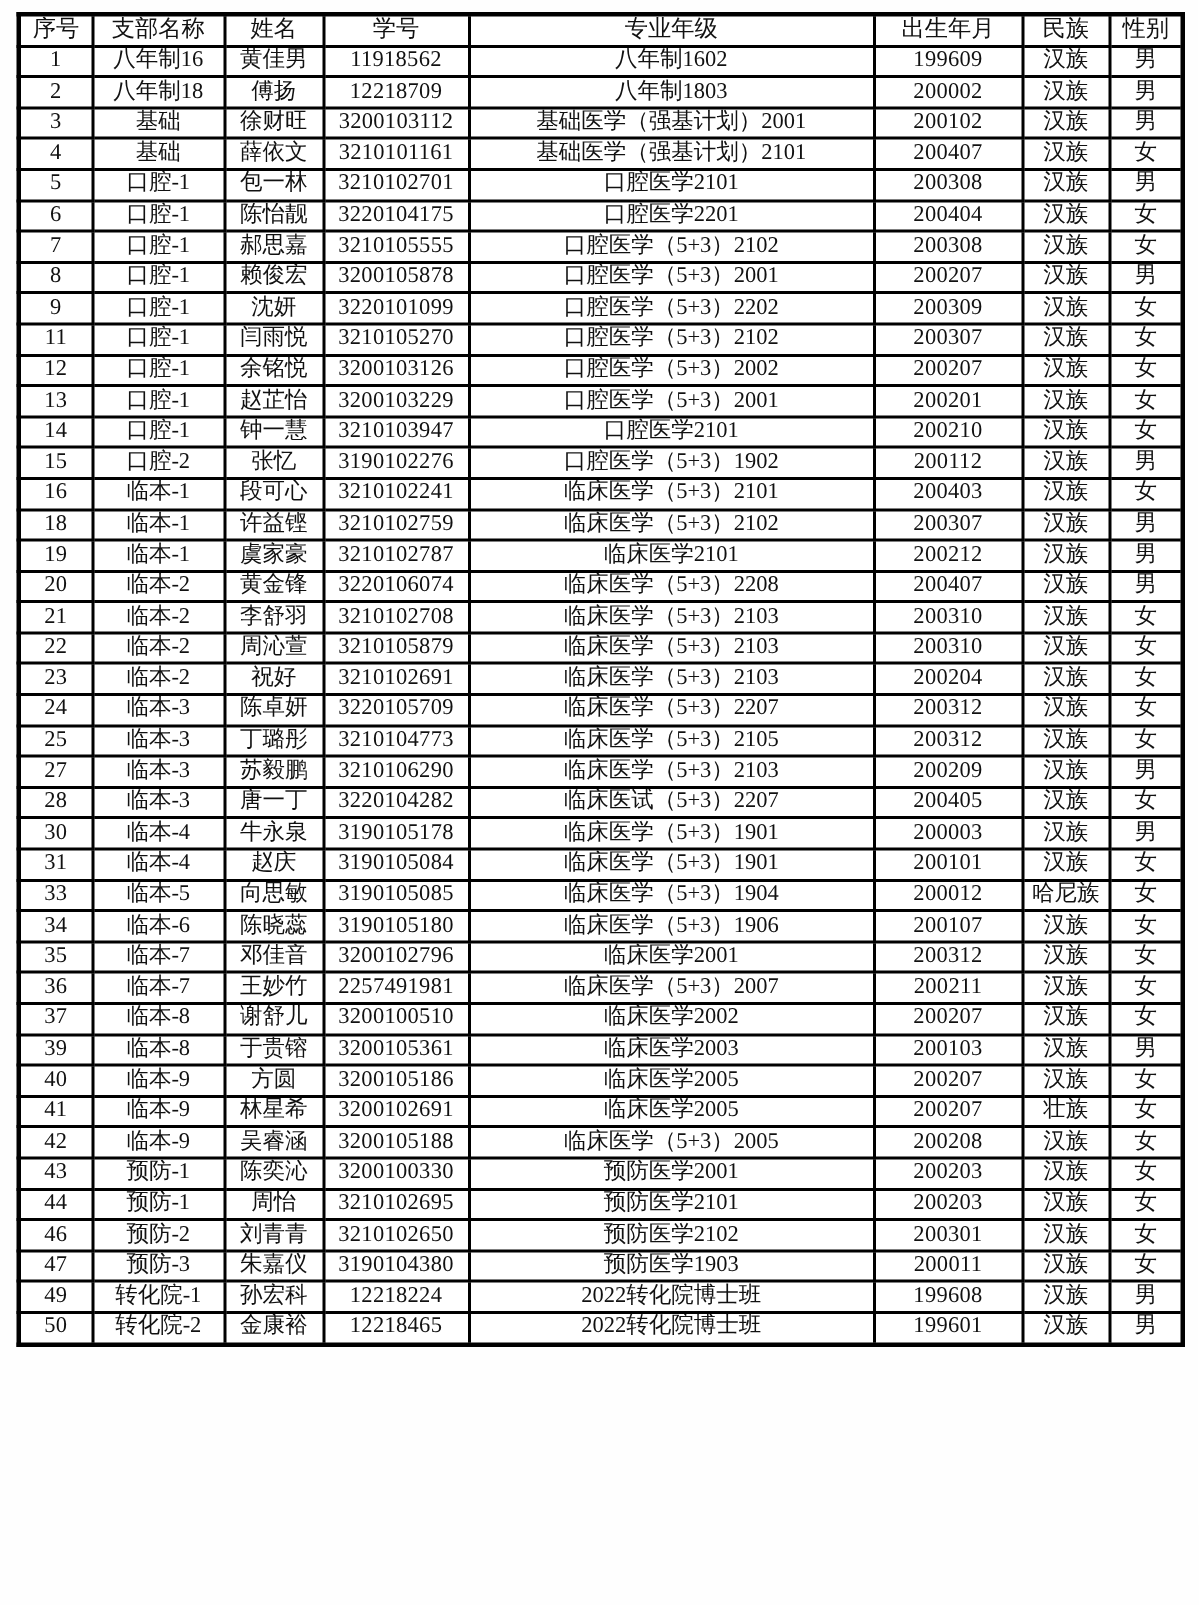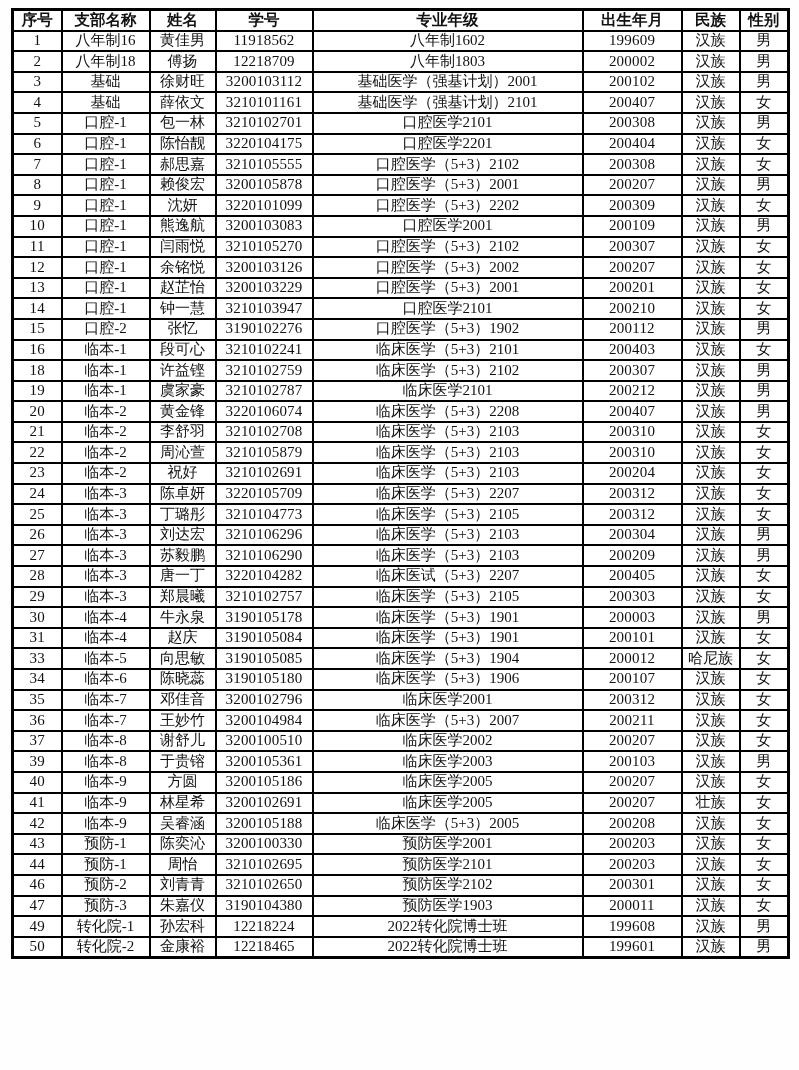--- a/index.html
+++ b/index.html
@@ -31,21 +31,21 @@
     line-height: 1.05;
     padding: 0 2px;
     text-align: center;
     vertical-align: middle;
     font-size: 15px;
     white-space: nowrap;
     overflow: hidden;
     background: #ffffff;
   }
   table.roster th {
-    font-weight: bold;
+    font-weight: normal;
     font-size: 15.5px;
     text-align: center;
   }
   table.roster {
     border: 3px solid #000000;
   }
   
   col.c-index     { width: 49px; }
   col.c-branch    { width: 88px; }
   col.c-name      { width: 66px; }
@@ -171,30 +171,20 @@
           <td class="num">9</td>
           <td>口腔-1</td>
           <td>沈妍</td>
           <td class="num">3220101099</td>
           <td>口腔医学（5+3）2202</td>
           <td class="num">200309</td>
           <td>汉族</td>
           <td>女</td>
         </tr>
         <tr>
-          <td class="num">10</td>
-          <td>口腔-1</td>
-          <td>熊逸航</td>
-          <td class="num">3200103083</td>
-          <td>口腔医学2001</td>
-          <td class="num">200109</td>
-          <td>汉族</td>
-          <td>男</td>
-        </tr>
-        <tr>
           <td class="num">11</td>
           <td>口腔-1</td>
           <td>闫雨悦</td>
           <td class="num">3210105270</td>
           <td>口腔医学（5+3）2102</td>
           <td class="num">200307</td>
           <td>汉族</td>
           <td>女</td>
         </tr>
         <tr>
@@ -321,56 +311,36 @@
           <td class="num">25</td>
           <td>临本-3</td>
           <td>丁璐彤</td>
           <td class="num">3210104773</td>
           <td>临床医学（5+3）2105</td>
           <td class="num">200312</td>
           <td>汉族</td>
           <td>女</td>
         </tr>
         <tr>
-          <td class="num">26</td>
-          <td>临本-3</td>
-          <td>刘达宏</td>
-          <td class="num">3210106296</td>
-          <td>临床医学（5+3）2103</td>
-          <td class="num">200304</td>
-          <td>汉族</td>
-          <td>男</td>
-        </tr>
-        <tr>
           <td class="num">27</td>
           <td>临本-3</td>
           <td>苏毅鹏</td>
           <td class="num">3210106290</td>
           <td>临床医学（5+3）2103</td>
           <td class="num">200209</td>
           <td>汉族</td>
           <td>男</td>
         </tr>
         <tr>
           <td class="num">28</td>
           <td>临本-3</td>
           <td>唐一丁</td>
           <td class="num">3220104282</td>
           <td>临床医试（5+3）2207</td>
           <td class="num">200405</td>
-          <td>汉族</td>
-          <td>女</td>
-        </tr>
-        <tr>
-          <td class="num">29</td>
-          <td>临本-3</td>
-          <td>郑晨曦</td>
-          <td class="num">3210102757</td>
-          <td>临床医学（5+3）2105</td>
-          <td class="num">200303</td>
           <td>汉族</td>
           <td>女</td>
         </tr>
         <tr>
           <td class="num">30</td>
           <td>临本-4</td>
           <td>牛永泉</td>
           <td class="num">3190105178</td>
           <td>临床医学（5+3）1901</td>
           <td class="num">200003</td>
@@ -414,21 +384,21 @@
           <td class="num">3200102796</td>
           <td>临床医学2001</td>
           <td class="num">200312</td>
           <td>汉族</td>
           <td>女</td>
         </tr>
         <tr>
           <td class="num">36</td>
           <td>临本-7</td>
           <td>王妙竹</td>
-          <td class="num">3200104984</td>
+          <td class="num">2257491981</td>
           <td>临床医学（5+3）2007</td>
           <td class="num">200211</td>
           <td>汉族</td>
           <td>女</td>
         </tr>
         <tr>
           <td class="num">37</td>
           <td>临本-8</td>
           <td>谢舒儿</td>
           <td class="num">3200100510</td>

